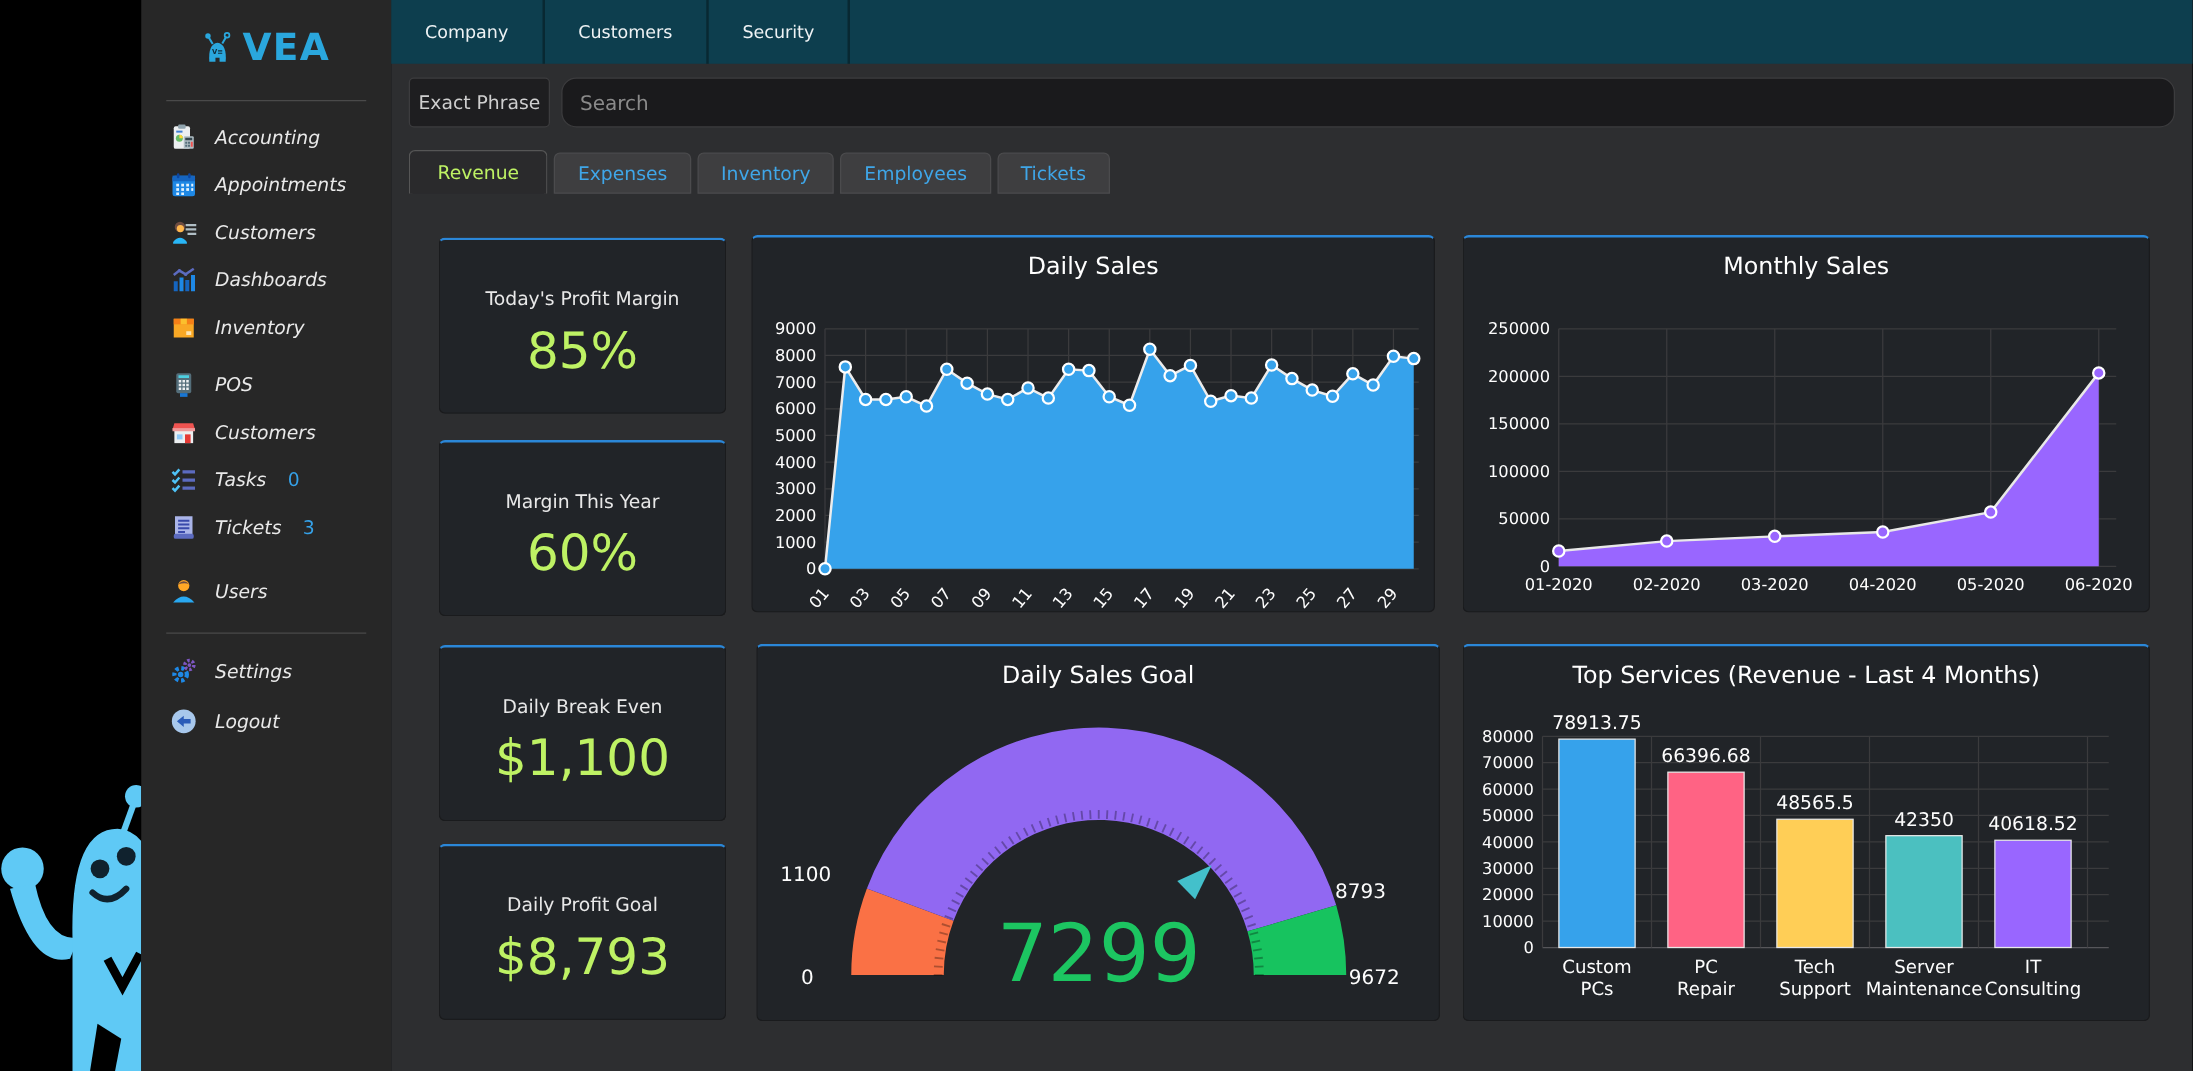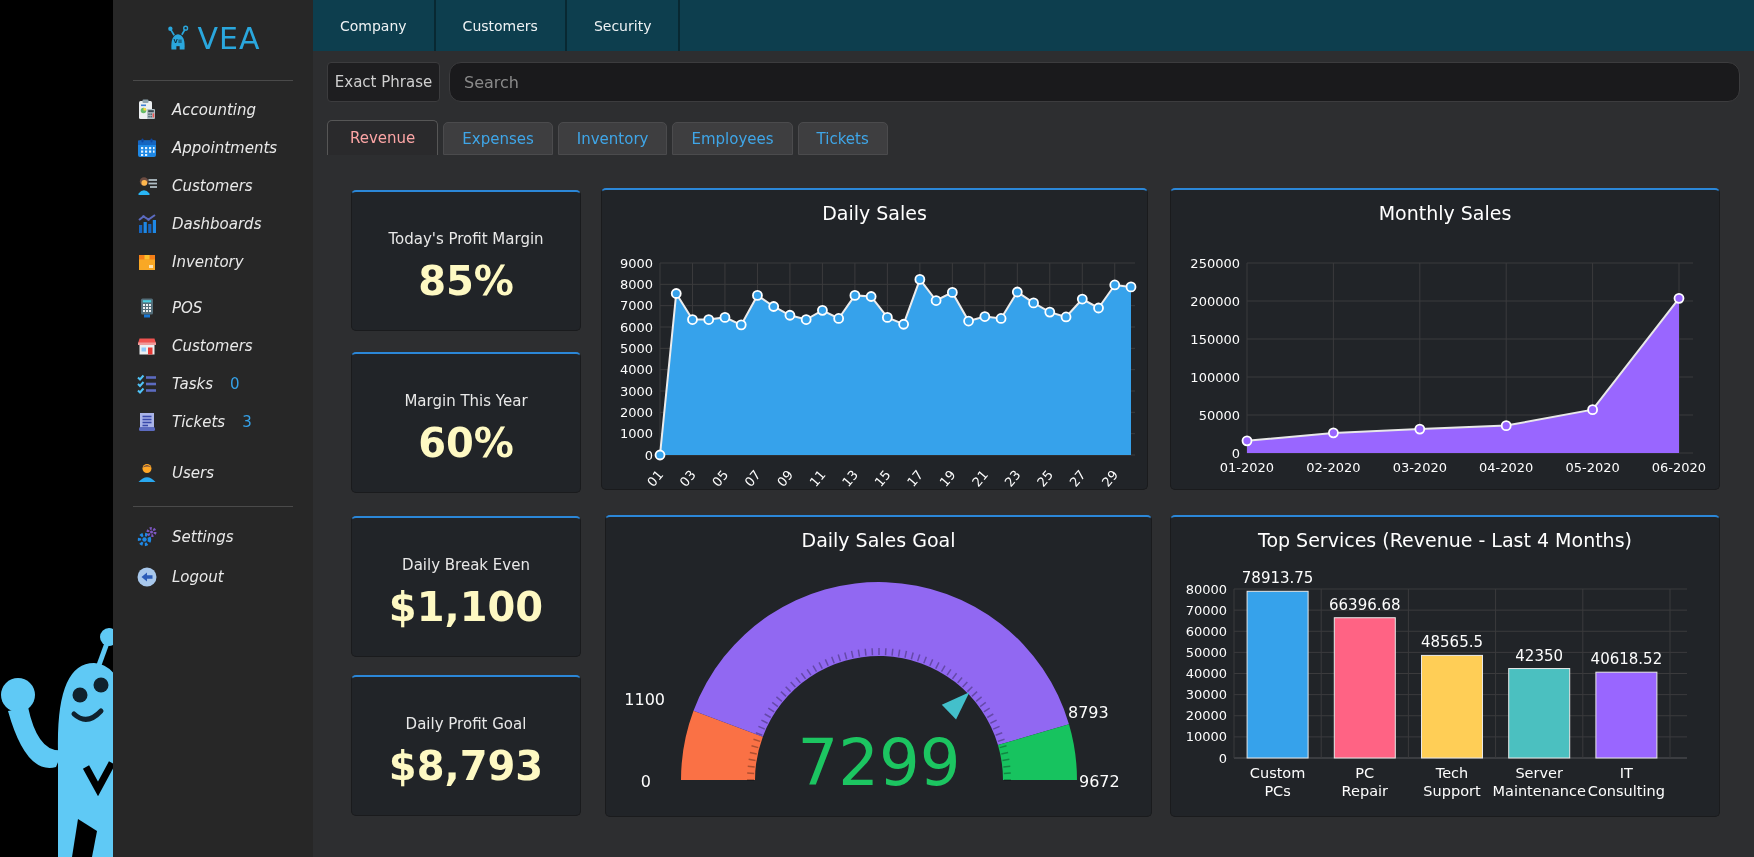--- a/index.html
+++ b/index.html
@@ -8,21 +8,21 @@
               font-family:"DejaVu Sans","Liberation Sans",sans-serif; }
   body { position:relative; }
 
   
   .black-strip { position:absolute; left:0; top:0; width:113px; height:857px; background:#000; overflow:hidden; }
   .mascot { position:absolute; left:0; bottom:0; }
 
   
   .sidebar { position:absolute; left:113px; top:0; width:200px; height:857px; background:#272727; }
   .logo { display:flex; align-items:center; justify-content:center; gap:8px; padding:16px 0 14px 0; }
-  .logo-text { color:#2aa7dd; font-size:30px; font-weight:normal; letter-spacing:1px; }
+  .logo-text { color:#2aa7dd; font-size:30px; font-weight:bold; letter-spacing:1px; }
   .side-divider { height:1px; background:#4a4a4a; margin:6px 20px 10px 20px; }
   .side-item { display:flex; align-items:center; gap:13px; height:38px; padding-left:22px; cursor:pointer; }
   .side-item .lbl { color:#e9e9e9; font-size:15px;font-style:italic; }
   .side-item .badge { color:#35a1e8; font-size:15px; margin-left:4px; }
   .icon24 { width:24px; height:24px; flex:0 0 24px; }
   .gap8 { height:8px; } .gap13 { height:13px; }
 
   
   .main { position:absolute; left:313px; top:0; width:1441px; height:857px; background:#2d2e30; }
   .topnav { position:absolute; left:0; top:0; width:1469px; height:51px; background:#0d3e4e; display:flex; }
@@ -33,27 +33,27 @@
   .phrase-btn { width:113px; height:40px; background:#1e1e20; border:1px solid #3c3c3e; border-radius:4px;
                 color:#cfcfcf; font-size:15px; display:flex; align-items:center; justify-content:center; cursor:pointer; }
   .search-input { flex:1; height:40px; background:#1a1a1c; border:1px solid #3c3c3e; border-radius:12px;
                   color:#ddd; font-size:16px; padding:0 14px; outline:none;
                   font-family:"DejaVu Sans","Liberation Sans",sans-serif; }
   .search-input::placeholder { color:#8a8a8a; }
 
   .tabs { position:absolute; left:14px; top:120px; display:flex; gap:5px; align-items:flex-end; }
   .tab { height:33px; padding:0 18px; display:flex; align-items:center; font-size:15px; cursor:pointer;
          background:#3e3e40; color:#3fa6e8; border:1px solid #4b4b4d; border-radius:5px 5px 0 0; }
-  .tab.active { height:35px; padding:12px 22px; background:#2a2a2c; color:#fca5a5; border:1px solid #565656; border-bottom:none; }
+  .tab.active { height:35px; padding:12px 22px; background:#2a2a2c; color:#bef264; border:1px solid #565656; border-bottom:none; }
 
   
   .card { position:absolute; left:38px; width:230px; height:141px; background:#212428;
           border:1px solid #1a1b1d; border-top:2px solid #2b87d8; border-radius:5px; text-align:center; }
   .card .c-label { margin-top:38px; color:#e8e8e8; font-size:15px; }
-  .card .c-value { margin-top:10px; color:#fef9c3; font-size:40px;font-weight:bold; }
+  .card .c-value { margin-top:10px; color:#bef264; font-size:40px; }
 
   .panel { position:absolute; background:#212428; border:1px solid #1a1b1d; border-top:2px solid #2b87d8;
            border-radius:5px; }
   .panel-title { position:absolute; left:0; right:0; top:12px; text-align:center; color:#fff; font-size:19px; }
   .chart { position:absolute; left:0; top:0; }
   .chart text { font-family:"DejaVu Sans","Liberation Sans",sans-serif; fill:#fdfdfd; }
   .chart .ax { font-size:13px; }
   .chart .cat { font-size:14.5px; }
   .chart .val { font-size:15px; }
   .chart .gauge-lab { font-size:16px; }

